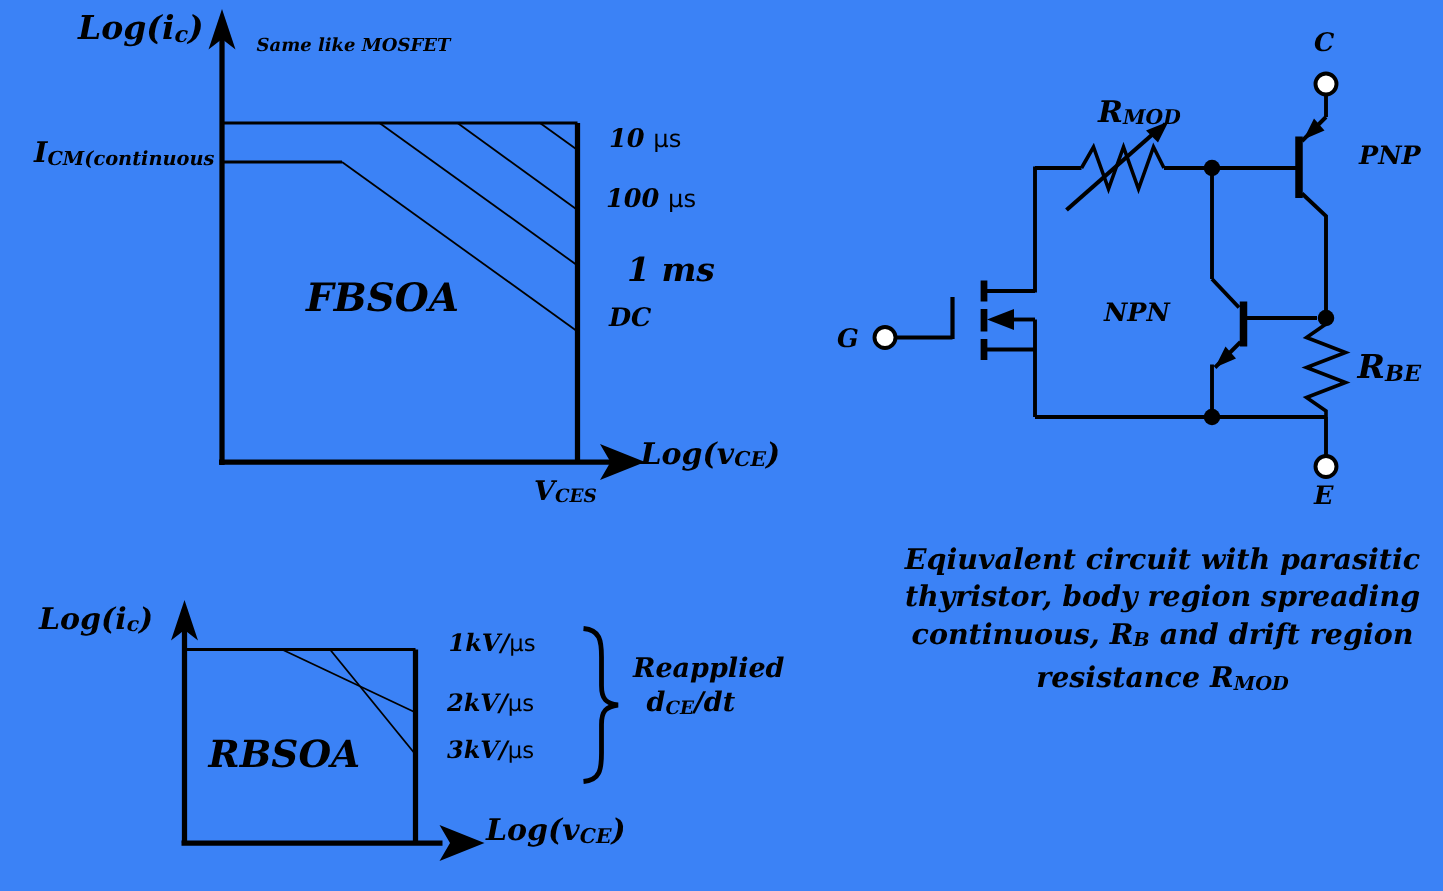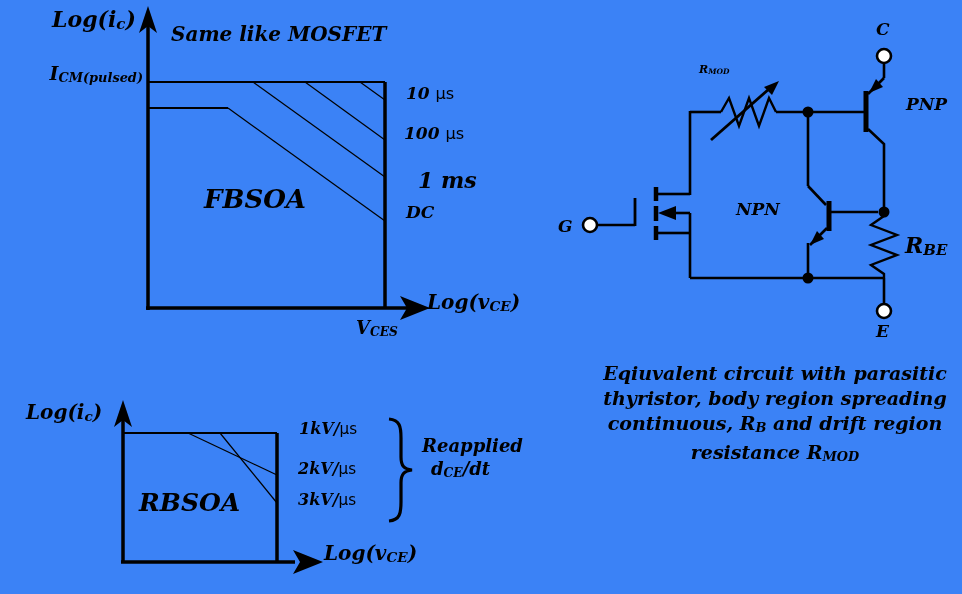--- a/index.html
+++ b/index.html
@@ -90,42 +90,42 @@
       <polygon points="658,213 676,206 676,220" fill="#000" stroke="none"></polygon>
       <line x1="674" y1="213" x2="690" y2="213"></line>
       <line x1="658" y1="233" x2="690" y2="233"></line>
       <line x1="690" y1="213" x2="690" y2="278"></line>
 
       <line x1="690" y1="278" x2="884" y2="278"></line>
     </g>
   </svg>
 
   <div class="lbl" style="left:52px;top:8px;font-size:22px;"><span>Log(i</span><span class="sub">c</span><span>)</span></div>
-  <div class="lbl" style="left:171px;top:24px;font-size:20px;">Same like MOSFET</div>
-  <div class="lbl right" style="left:20px;top:64px;width:123px;font-size:19px;"><span>I</span><span class="sub">CM(pulsed)</span></div>
+  <div class="lbl" style="left:171px;top:24px;font-size:12px;">Same like MOSFET</div>
+  <div class="lbl right" style="left:0px;top:93px;width:143px;font-size:19px;"><span>I</span><span class="sub">CM(continuous</span></div>
   <div class="lbl" style="left:204px;top:186px;font-size:26px;">FBSOA</div>
   <div class="lbl" style="left:406px;top:85px;font-size:17px;"><span>10 </span><span class="unit">µs</span></div>
   <div class="lbl" style="left:404px;top:125px;font-size:17px;"><span>100 </span><span class="unit">µs</span></div>
   <div class="lbl" style="left:406px;top:169px;font-size:22px;margin-left:12px;"><span>1 ms</span></div>
   <div class="lbl" style="left:406px;top:204px;font-size:17px;"><span>DC</span></div>
   <div class="lbl" style="left:427px;top:292px;font-size:20px;"><span>Log(v</span><span class="sub">CE</span><span>)</span></div>
   <div class="lbl" style="left:356px;top:319px;font-size:18px;"><span>V</span><span class="sub">CES</span></div>
 
   <div class="lbl" style="left:26px;top:402px;font-size:20px;"><span>Log(i</span><span class="sub">c</span><span>)</span></div>
   <div class="lbl" style="left:139px;top:490px;font-size:25px;">RBSOA</div>
   <div class="lbl" style="left:299px;top:421px;font-size:16px;"><span>1kV/</span><span class="unit">µs</span></div>
   <div class="lbl" style="left:298px;top:461px;font-size:16px;"><span>2kV/</span><span class="unit">µs</span></div>
   <div class="lbl" style="left:298px;top:492px;font-size:16px;"><span>3kV/</span><span class="unit">µs</span></div>
   <div class="lbl" style="left:422px;top:437px;font-size:18px;">Reapplied</div>
   <div class="lbl" style="left:431px;top:460px;font-size:18px;"><span>d</span><span class="sub">CE</span><span>/dt</span></div>
   <div class="lbl" style="left:324px;top:543px;font-size:20px;"><span>Log(v</span><span class="sub">CE</span><span>)</span></div>
 
   <div class="lbl" style="left:876px;top:21px;font-size:17px;">C</div>
   <div class="lbl" style="left:906px;top:96px;font-size:17px;">PNP</div>
-  <div class="lbl" style="left:699px;top:64px;font-size:11px;"><span>R</span><span class="sub">MOD</span></div>
+  <div class="lbl" style="left:732px;top:64px;font-size:20px;"><span>R</span><span class="sub">MOD</span></div>
   <div class="lbl" style="left:558px;top:218px;font-size:17px;">G</div>
   <div class="lbl" style="left:736px;top:201px;font-size:17px;">NPN</div>
   <div class="lbl" style="left:905px;top:234px;font-size:22px;"><span>R</span><span class="sub">BE</span></div>
   <div class="lbl" style="left:876px;top:323px;font-size:17px;">E</div>
 
   <div class="caption">
     <div><span>Eqiuvalent circuit with parasitic</span></div>
     <div><span>thyristor, body region spreading</span></div>
     <div><span>continuous, R</span><span class="sub">B</span><span> and drift region</span></div>
     <div><span>resistance R</span><span class="sub">MOD</span></div>

